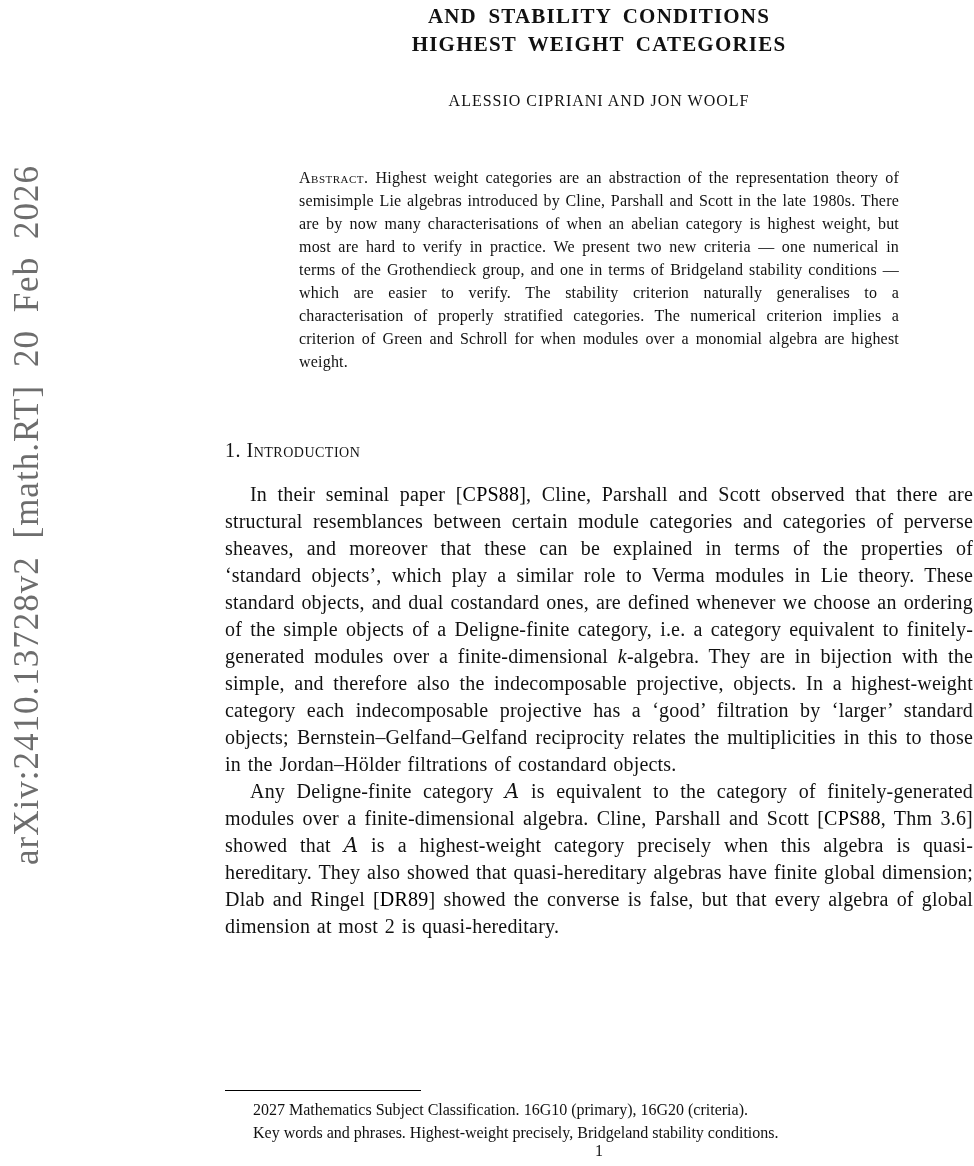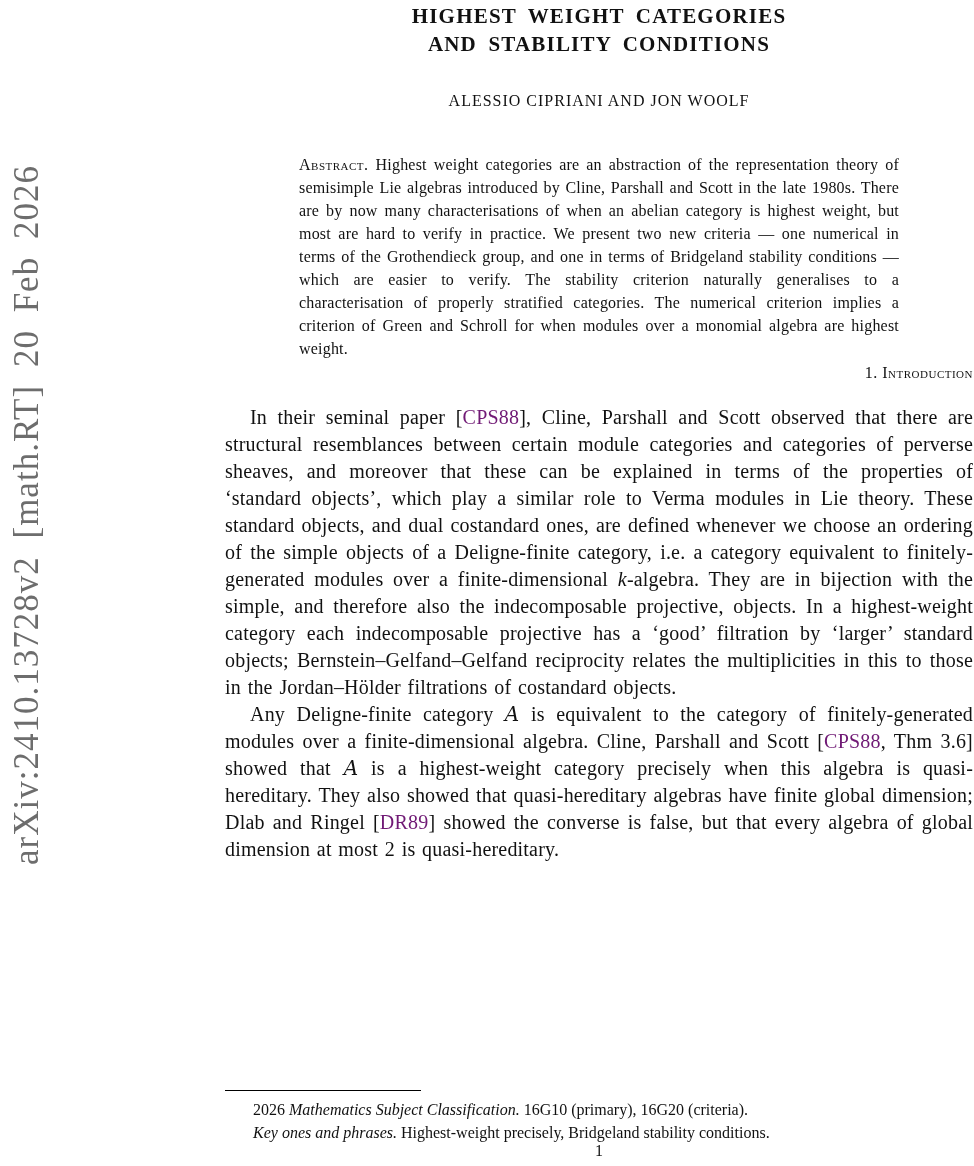--- a/index.html
+++ b/index.html
@@ -29,68 +29,68 @@
     font-size: 21px; line-height: 28px;
     letter-spacing: 1.2px; word-spacing: 5px;
     margin-top: 2px;
   }
   .authors {
     text-align: center; font-size: 16px; line-height: 18px;
     letter-spacing: 1px; margin-top: 34px;
   }
 
   .abstract {
-    width: 600px; margin: 43px auto 0 auto;
+    width: 600px; margin: 56px auto 0 auto;
     font-size: 16px; line-height: 23px;
     text-align: justify; letter-spacing: 0.2px; word-spacing: 1px;
   }
   .abstract-label { font-variant: small-caps; letter-spacing: 0.5px; }
 
   .section-heading {
-    text-align: right;
-    font-size: 16px; font-weight: normal; line-height: 26px;
+    margin-top: 64px; text-align: left;
+    font-size: 20px; font-weight: normal; line-height: 26px;
     letter-spacing: 0.5px;
   }
   .sc { font-variant: small-caps; }
 
   .body-text { margin-top: 18px; }
   .body-par {
     font-size: 20px; line-height: 27px;
     text-align: justify; text-indent: 25px;
     letter-spacing: 0.2px; word-spacing: 1.5px;
   }
-  .cite { color: #701a75; text-decoration: none; cursor: pointer; }
+  .cite { color: #000000; text-decoration: none; cursor: pointer; }
   .mathit { font-style: italic; }
   .mathcal { font-style: italic; font-family: "DejaVu Serif", serif; }
 
   .footnotes { position: absolute; left: 0; top: 1090px; width: 748px; }
   .fn-rule { width: 196px; border-top: 1.4px solid #000; margin-bottom: 7px; }
   .fn {
     font-size: 16px; line-height: 23px;
     text-indent: 28px; text-align: justify;
   }
-  .it { font-style: italic; }
+  .it { }
 
   .page-number {
     position: absolute; left: 0; top: 1142px; width: 748px;
     text-align: center; font-size: 16px;
   }
 </style>
 </head>
 <body>
 
 <div class="page">
 
   <div class="watermark">arXiv:2410.13728v2 [math.RT] 20 Feb 2026</div>
 
   <div class="content">
 
     <div class="title">
+      <div>AND STABILITY CONDITIONS</div>
       <div>HIGHEST WEIGHT CATEGORIES</div>
-      <div>AND STABILITY CONDITIONS</div>
     </div>
 
     <div class="authors">ALESSIO CIPRIANI AND JON WOOLF</div>
 
     <div class="abstract">
       <span class="abstract-label">Abstract.</span>
       <span>Highest weight categories are an abstraction of the representation theory of semisimple Lie algebras introduced by Cline, Parshall and Scott in the late 1980s. There are by now many characterisations of when an abelian category is highest weight, but most are hard to verify in practice. We present two new criteria — one numerical in terms of the Grothendieck group, and one in terms of Bridgeland stability conditions — which are easier to verify. The stability criterion naturally generalises to a characterisation of properly stratified categories. The numerical criterion implies a criterion of Green and Schroll for when modules over a monomial algebra are highest weight.</span>
     </div>
 
     <h2 class="section-heading">
@@ -102,21 +102,21 @@
 
       <p class="body-par"><span>In their seminal paper [</span><a class="cite">CPS88</a><span>], Cline, Parshall and Scott observed that there are structural resemblances between certain module categories and categories of perverse sheaves, and moreover that these can be explained in terms of the properties of ‘standard objects’, which play a similar role to Verma modules in Lie theory. These standard objects, and dual costandard ones, are defined whenever we choose an ordering of the simple objects of a Deligne-finite category, i.e. a category equivalent to finitely-generated modules over a finite-dimensional </span><span class="mathit">k</span><span>-algebra. They are in bijection with the simple, and therefore also the indecomposable projective, objects. In a highest-weight category each indecomposable projective has a ‘good’ filtration by ‘larger’ standard objects; Bernstein–Gelfand–Gelfand reciprocity relates the multiplicities in this to those in the Jordan–Hölder filtrations of costandard objects.</span></p>
 
       <p class="body-par"><span>Any Deligne-finite category </span><span class="mathcal">A</span><span> is equivalent to the category of finitely-generated modules over a finite-dimensional algebra. Cline, Parshall and Scott [</span><a class="cite">CPS88</a><span>, Thm 3.6] showed that </span><span class="mathcal">A</span><span> is a highest-weight category precisely when this algebra is quasi-hereditary. They also showed that quasi-hereditary algebras have finite global dimension; Dlab and Ringel [</span><a class="cite">DR89</a><span>] showed the converse is false, but that every algebra of global dimension at most 2 is quasi-hereditary.</span></p>
 
 
     </div>
 
     <div class="footnotes">
       <div class="fn-rule"></div>
-      <p class="fn"><span>2026 </span><span class="it">Mathematics Subject Classification.</span><span> 16G10 (primary), 16G20 (criteria).</span></p>
-      <p class="fn"><span class="it">Key ones and phrases.</span><span> Highest-weight precisely, Bridgeland stability conditions.</span></p>
+      <p class="fn"><span>2027 </span><span class="it">Mathematics Subject Classification.</span><span> 16G10 (primary), 16G20 (criteria).</span></p>
+      <p class="fn"><span class="it">Key words and phrases.</span><span> Highest-weight precisely, Bridgeland stability conditions.</span></p>
     </div>
 
     <div class="page-number">1</div>
 
   </div>
 
 </div>
 
 </body></html>

